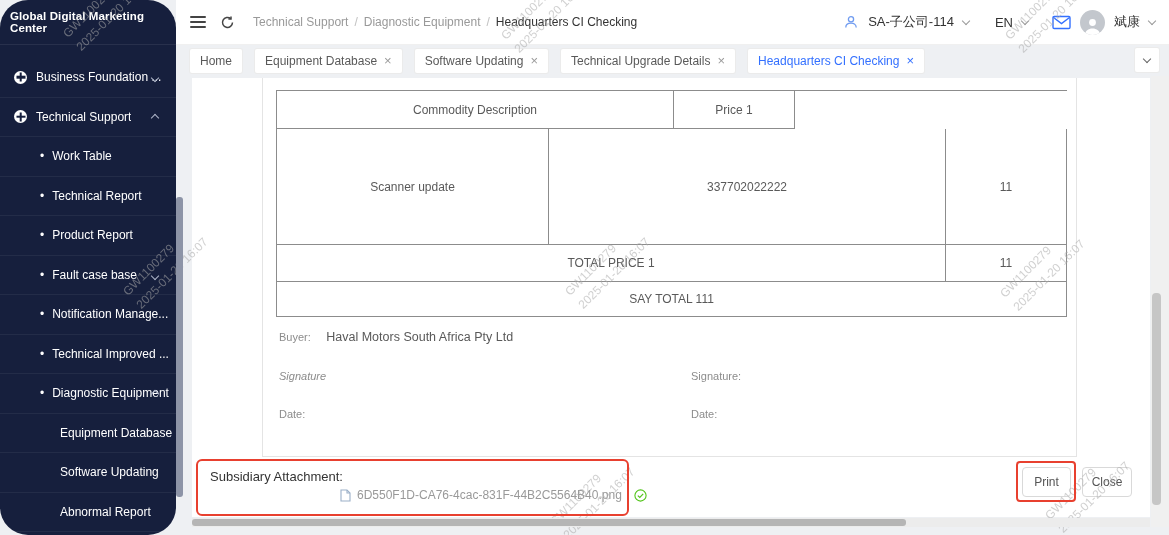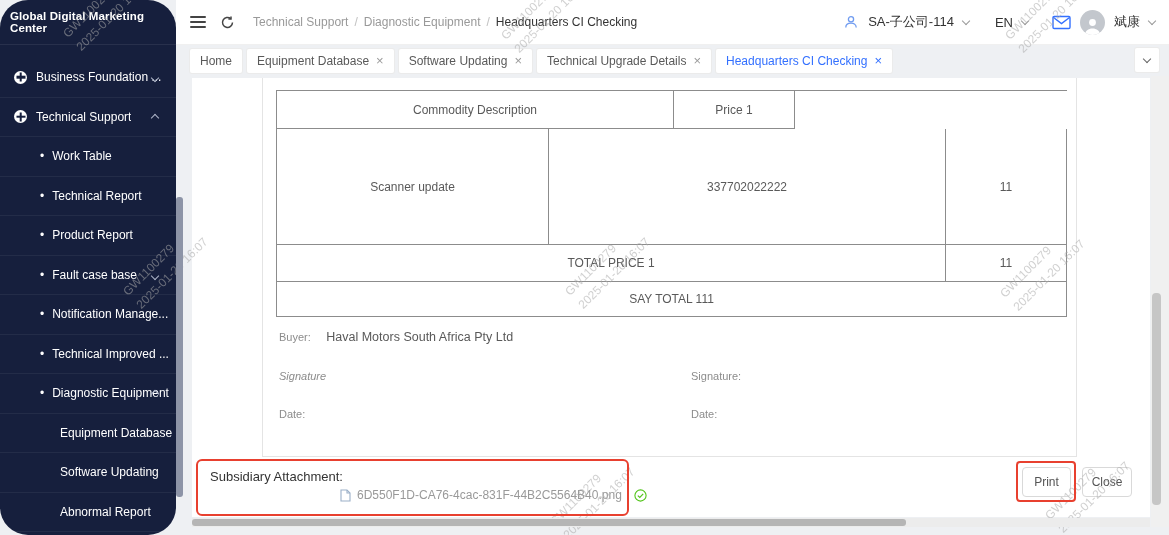--- a/index.html
+++ b/index.html
@@ -37,21 +37,21 @@
   .refresh{margin-left:14px;cursor:pointer;display:flex;}
   .crumb{margin-left:18px;font-size:12px;color:#999;display:flex;gap:6px;align-items:center;}
   .crumb .sep{color:#c0c0c0;}
   .crumb .cur{color:#333;}
   .hdr-right{margin-left:auto;display:flex;align-items:center;gap:9px;padding-right:14px;font-size:13px;color:#333;}
   .hdr-right .chev{border-color:#999;margin-top:-3px;}
   .avatar{width:25px;height:25px;border-radius:50%;background:#c3c7cd;display:flex;align-items:flex-end;justify-content:center;overflow:hidden;}
 
   
   .tabbar{position:absolute;left:176px;top:45px;width:993px;height:31px;background:#eef0f3;
-          display:flex;align-items:center;padding-left:14px;gap:5px;z-index:8;}
+          display:flex;align-items:center;padding-left:14px;gap:13px;z-index:8;}
   .tab{height:24px;background:#fff;border-radius:2px;display:flex;align-items:center;padding:0 10px;
        font-size:12px;color:#595959;cursor:pointer;box-shadow:0 0 0 1px #ebebeb;}
   .tab .x{margin-left:7px;color:#9a9a9a;font-size:13px;line-height:1;}
   .tab.active{color:#3370ff;}
   .tab.active .x{color:#3370ff;}
   .tab-dd{position:absolute;right:10px;top:3px;width:24px;height:24px;background:#fff;border-radius:2px;
           display:flex;align-items:center;justify-content:center;cursor:pointer;box-shadow:0 0 0 1px #ebebeb;}
   .tab-dd .chev{border-color:#666;margin-top:-2px;}
 
   

